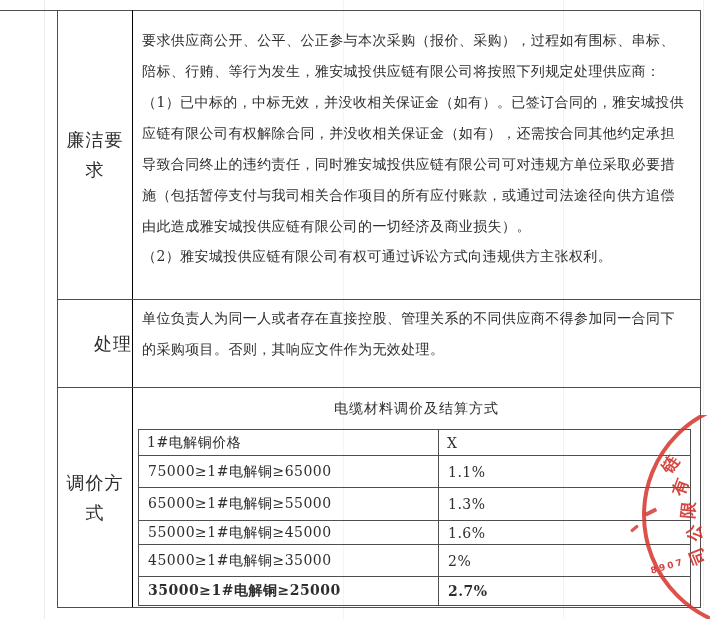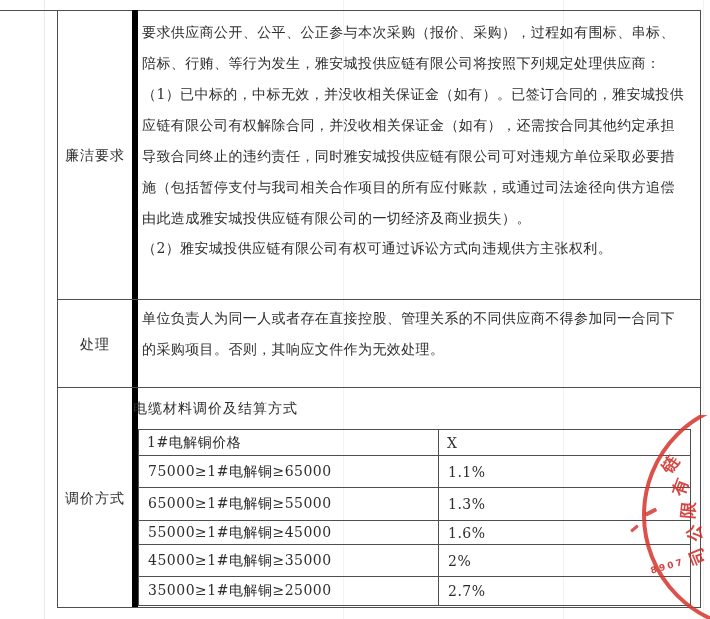--- a/index.html
+++ b/index.html
@@ -20,53 +20,53 @@
   #outer{
     position:absolute;left:57px;top:10px;width:642px;height:597px;
     border:1px solid #4f4f4f;border-top:none;
   }
   .trow{position:absolute;left:0;width:100%;}
   #row-integrity{top:0;height:289px;border-bottom:1px solid #4f4f4f;}
   #row-conflict{top:290px;height:87px;border-bottom:1px solid #4f4f4f;}
   #row-pricing{top:378px;height:219px;}
   .label-cell{
     position:absolute;left:0;top:0;width:74px;height:100%;
-    border-right:6px solid #000000;
-    display:flex;flex-direction:column;align-items:center;justify-content:center;
-    font-size:14px;letter-spacing:1px;line-height:30px;text-align:center;
+    border-right:1px solid #000000;
+    display:flex;flex-direction:column;align-items:flex-end;justify-content:center;
+    font-size:18px;letter-spacing:1px;line-height:30px;text-align:center;
   }
   .content-cell{
     position:absolute;left:75px;top:0;right:0;height:100%;
     font-size:14px;letter-spacing:0.4px;
   }
   .tline{white-space:nowrap;line-height:31px;padding-left:9px;}
-  #row-integrity .content-cell{padding-top:7px;}
+  #row-integrity .content-cell{padding-top:15px;}
   #row-conflict .content-cell{padding-top:3px;}
   .tline.num{line-height:29px;}
 
   #subtable-title{
-    line-height:40px;height:40px;font-size:14px;letter-spacing:1px;
+    text-align:center;line-height:40px;height:40px;font-size:14px;letter-spacing:1px;
   }
   table.pricing{
     position:absolute;left:5px;top:41px;width:552px;
     border-collapse:collapse;table-layout:fixed;
     font-size:14px;
   }
   table.pricing td{
     border:1px solid #4f4f4f;padding:0 0 0 9px;vertical-align:middle;
     letter-spacing:0.5px;overflow:hidden;white-space:nowrap;
   }
   table.pricing col.c1{width:300px;}
   table.pricing col.c2{width:252px;}
   table.pricing tr:nth-child(1) td{height:25px;padding-left:8px;}
   table.pricing tr:nth-child(2) td{height:31px;}
   table.pricing tr:nth-child(3) td{height:32px;}
   table.pricing tr:nth-child(4) td{height:23px;}
   table.pricing tr:nth-child(5) td{height:31px;}
-  table.pricing tr:nth-child(6) td{height:28px;}
+  table.pricing tr:nth-child(6) td{height:28px;font-weight:bold;}
 
   
   #seal{
     position:absolute;left:612px;top:415px;width:98px;height:204px;
     overflow:hidden;pointer-events:none;
   }
   #seal .ring{
     position:absolute;left:30px;top:-16px;width:224px;height:224px;
     border:4px solid rgba(214,50,42,0.85);border-radius:50%;
   }

